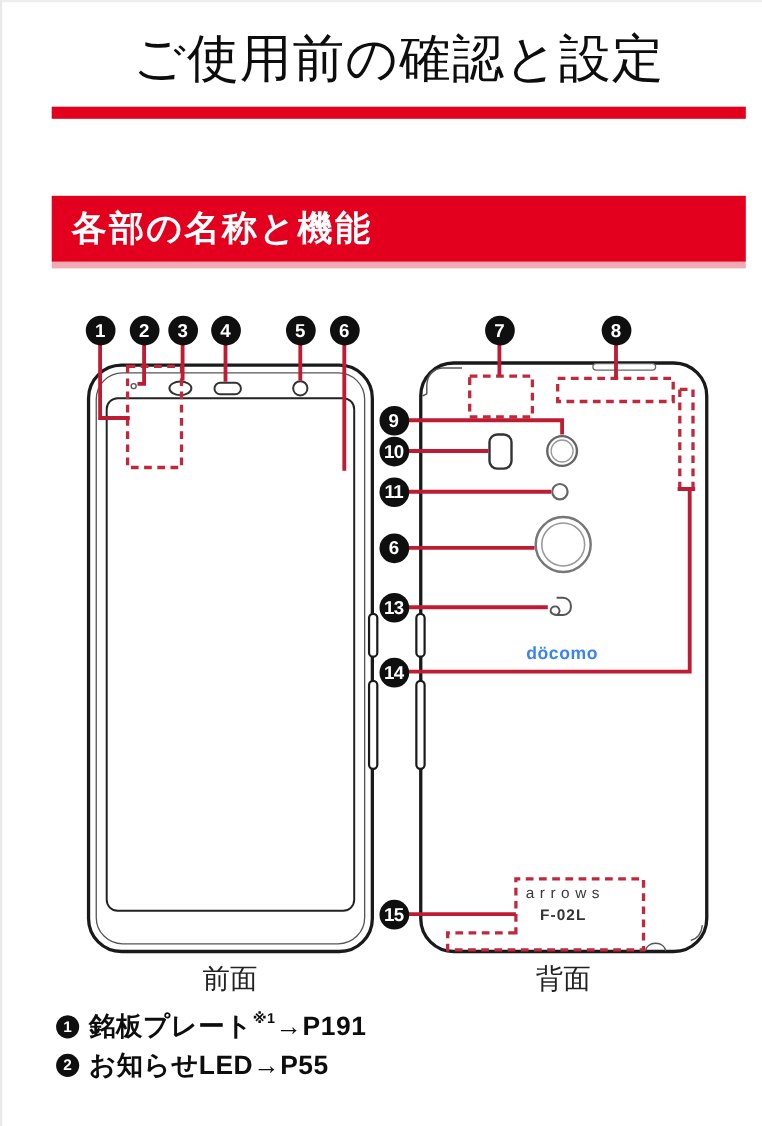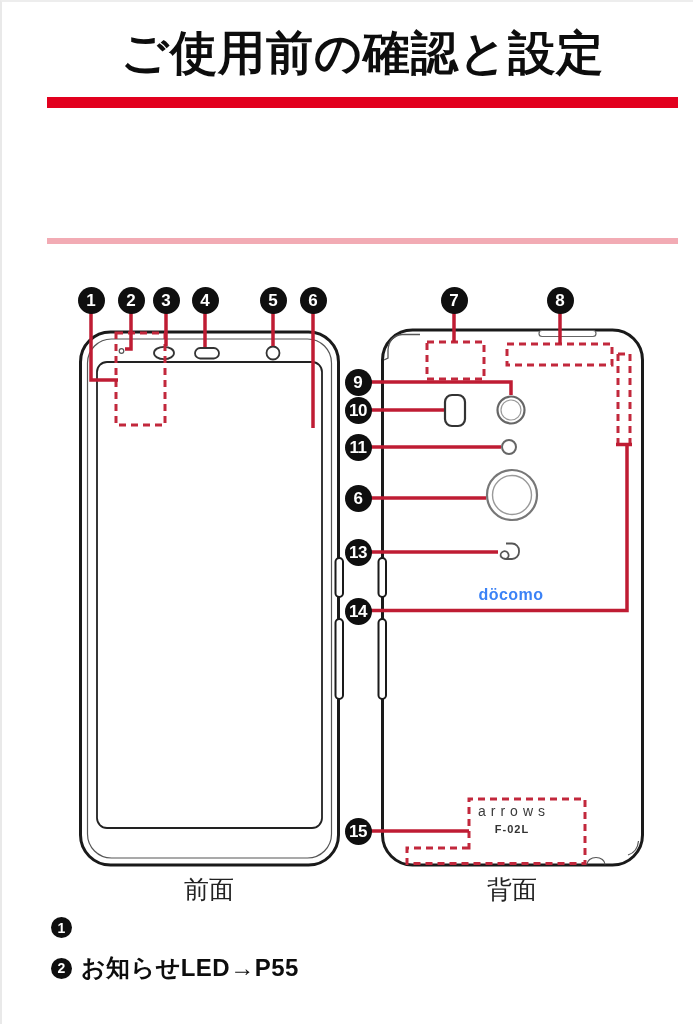--- a/index.html
+++ b/index.html
@@ -5,21 +5,21 @@
   html,body{margin:0;padding:0;background:#fff;}
   .page{
     position:relative;width:693px;height:1024px;background:#fff;overflow:hidden;
     font-family:"Liberation Sans","DejaVu Sans",sans-serif;color:#111;
     border-left:2px solid #e9e9e9;border-top:2px solid #ededed;box-sizing:border-box;
   }
   .abs{position:absolute;}
   
   .page-title{
     left:45px;top:20px;width:631px;text-align:center;
-    font-size:47px;font-weight:700;letter-spacing:1px;color:#0d0d0d;white-space:nowrap;
+    font-size:47px;font-weight:400;letter-spacing:1px;color:#0d0d0d;white-space:nowrap;
   }
   .title-underline{left:45px;top:95px;width:631px;height:11px;background:#e2001e;}
   .section-banner{
     left:45px;top:176px;width:631px;height:60px;background:#e2001e;
     display:flex;align-items:center;box-sizing:border-box;padding-left:18px;
   }
   .section-banner-label{
     color:#fff;font-size:32px;font-weight:800;letter-spacing:2px;white-space:nowrap;
   }
   .banner-shadow{left:45px;top:236px;width:631px;height:6px;background:#f2abb4;}
@@ -34,39 +34,42 @@
   .phone-label{font-size:25px;font-weight:500;color:#222;transform:translateX(-50%);white-space:nowrap;}
   .brand-logo{
     font-size:16px;font-weight:800;color:#3b82f6;letter-spacing:0.5px;
     transform:translateX(-50%);white-space:nowrap;
   }
   .model-brand{
     font-size:14px;font-weight:400;color:#3a3a3a;letter-spacing:5px;
     transform:translateX(-50%);white-space:nowrap;
   }
   .model-number{
-    font-size:11px;font-weight:600;color:#333;letter-spacing:1px;
+    font-size:14px;font-weight:600;color:#333;letter-spacing:1px;
     transform:translateX(-50%);white-space:nowrap;
   }
   
   .legend-row{position:absolute;left:49px;display:flex;align-items:center;gap:9px;}
   .legend-num{
     flex:0 0 auto;width:21px;height:21px;border-radius:50%;background:#0f0f0f;color:#fff;
     display:flex;align-items:center;justify-content:center;font-size:14px;font-weight:700;line-height:1;
   }
   .legend-text{font-size:24px;font-weight:600;color:#0d0d0d;white-space:nowrap;letter-spacing:0.5px;}
   .legend-text sup{font-size:13px;position:relative;top:-2px;font-weight:600;}
 </style>
 </head>
 <body>
 
 <div class="page">
 
   <div class="abs page-title">ご使用前の確認と設定</div>
   <div class="abs title-underline"></div>
+  <div class="abs section-banner">
+    <span class="section-banner-label">各部の名称と機能</span>
+  </div>
   <div class="abs banner-shadow"></div>
 
   <svg class="abs diagram" width="693" height="1024" viewBox="0 0 693 1024" fill="none">
 
     <g>
       <rect x="78.5" y="330" width="258" height="533" rx="30" fill="#fff" stroke="#1a1a1a" stroke-width="3"></rect>
       <rect x="85.5" y="337" width="244" height="519" rx="24" fill="none" stroke="#555" stroke-width="1.2"></rect>
       <rect x="95" y="360" width="225" height="466" rx="10" fill="#fff" stroke="#222" stroke-width="1.8"></rect>
       <circle cx="119.5" cy="349" r="2.3" stroke="#555" stroke-width="1.2"></circle>
       <ellipse cx="162" cy="351" rx="10" ry="6.2" stroke="#333" stroke-width="1.8"></ellipse>
@@ -140,19 +143,20 @@
   <div class="abs badge two" style="left:342.5px;top:815.5px">15</div>
 
   <span class="abs brand-logo" style="left:509px;top:584px">döcomo</span>
   <span class="abs model-brand" style="left:512px;top:801px">arrows</span>
   <span class="abs model-number" style="left:510px;top:821px">F-02L</span>
   <span class="abs phone-label" style="left:207px;top:871px">前面</span>
   <span class="abs phone-label" style="left:510px;top:871px">背面</span>
 
   <div class="legend-row" style="top:915px">
     <span class="legend-num">1</span>
+    <span class="legend-text"><span>銘板プレート</span><sup>※1</sup><span>→P191</span></span>
   </div>
   <div class="legend-row" style="top:950px">
     <span class="legend-num">2</span>
     <span class="legend-text"><span>お知らせLED</span><sup></sup><span>→P55</span></span>
   </div>
 
 </div>
 
 </body></html>

